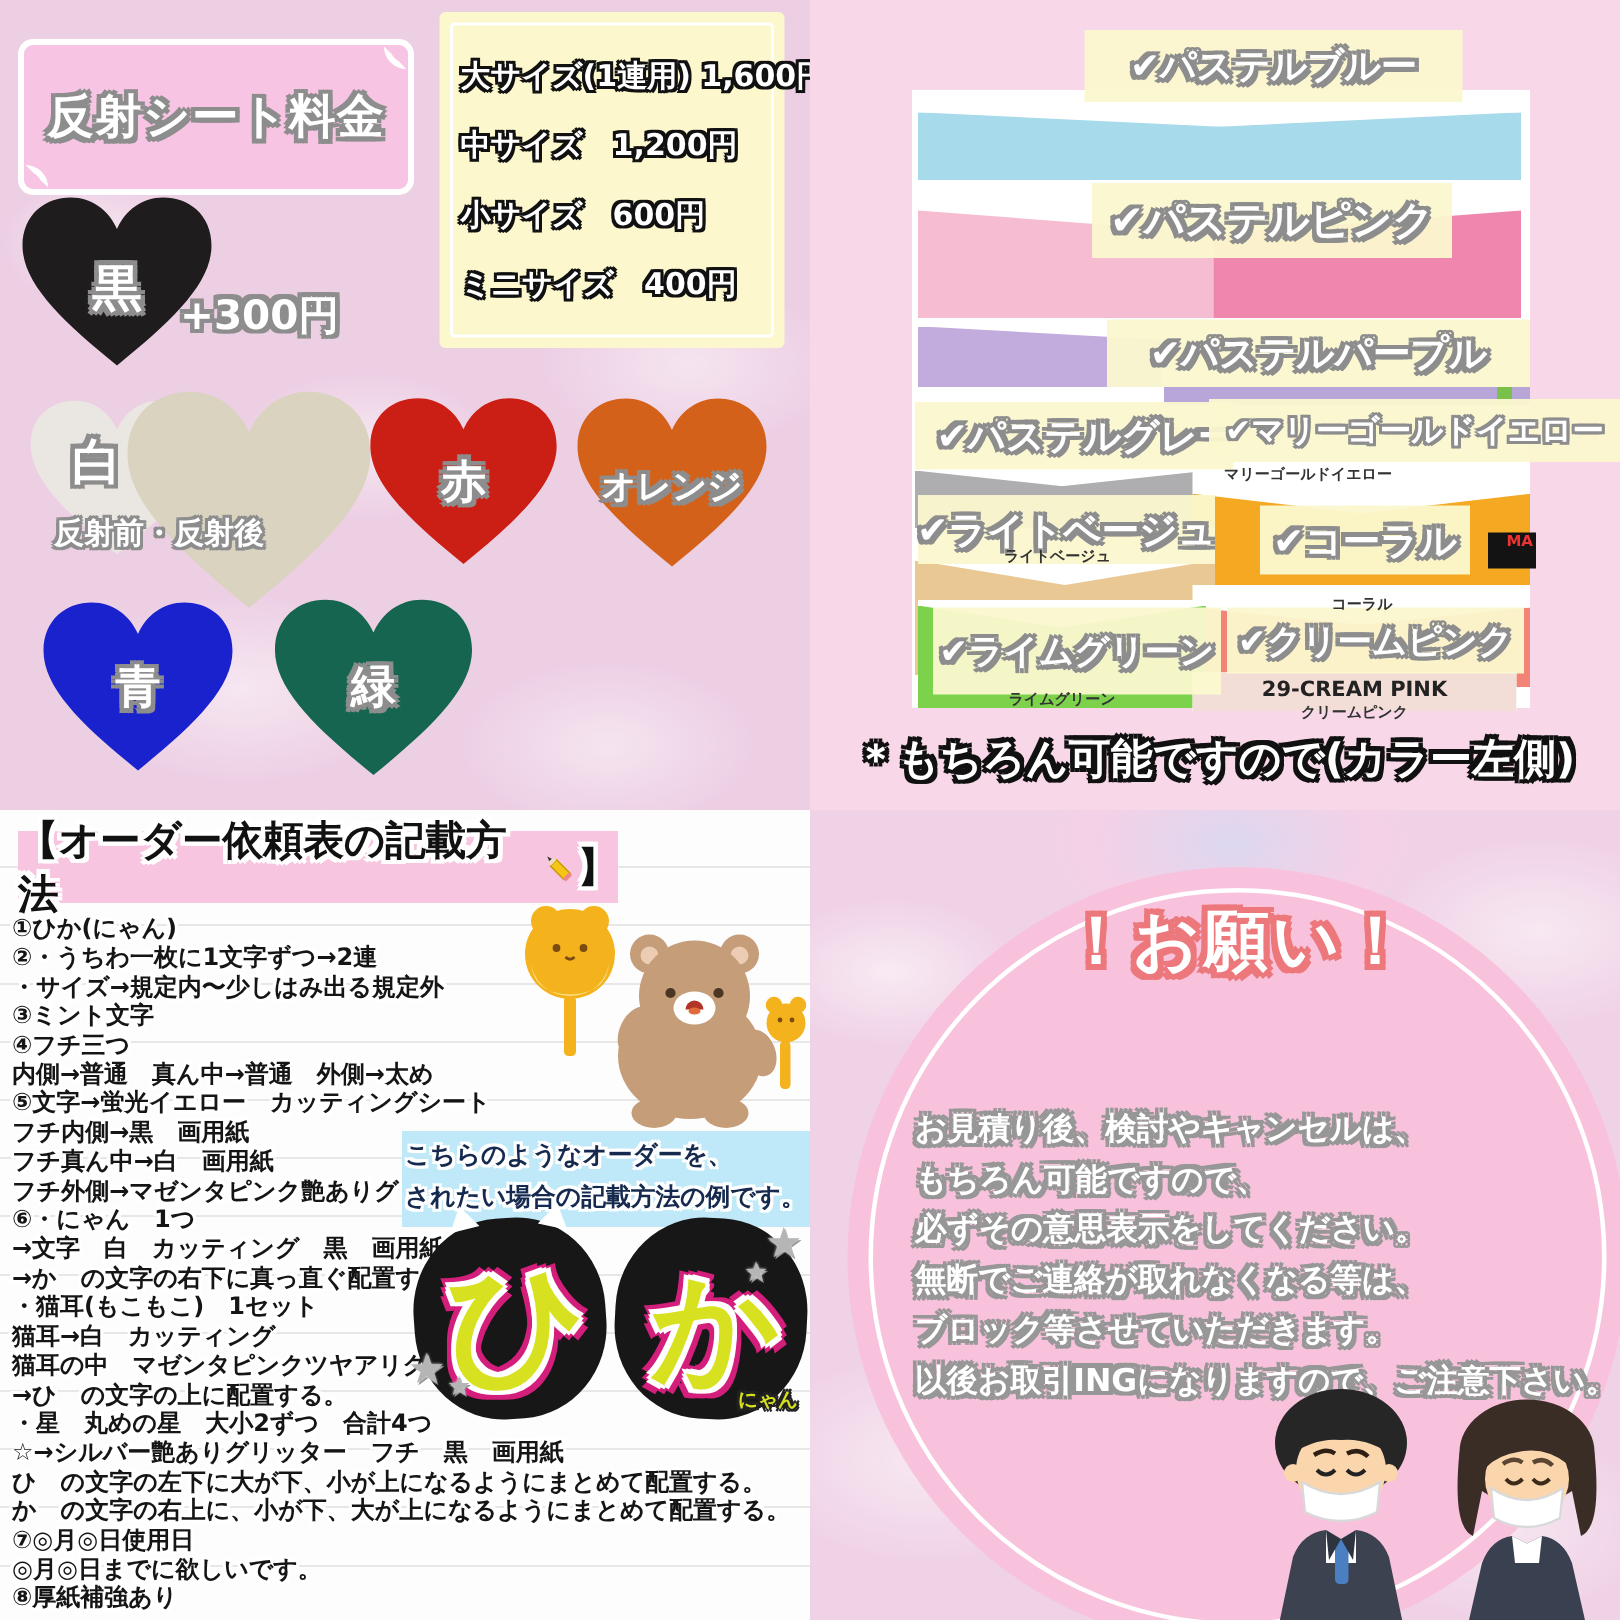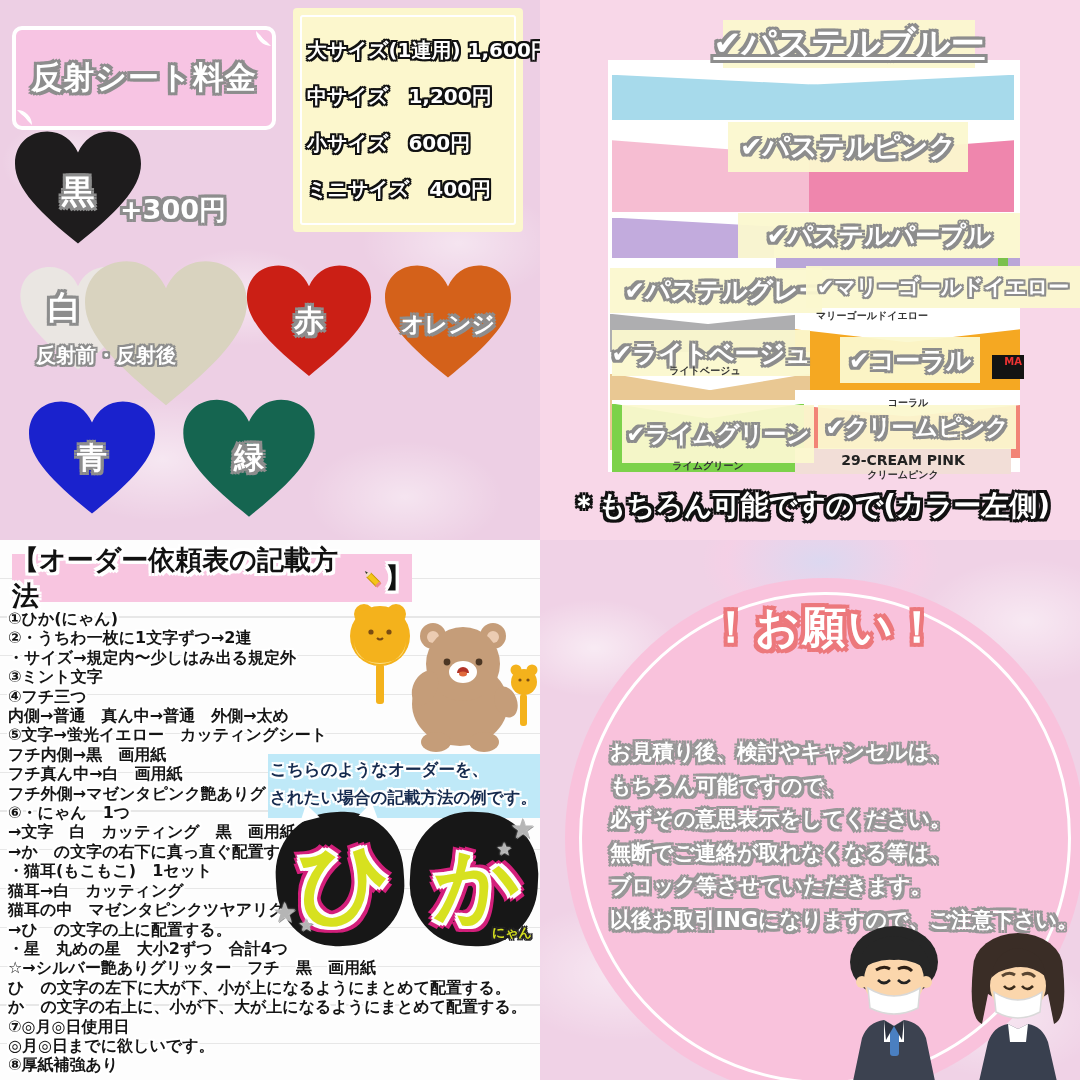--- a/index.html
+++ b/index.html
@@ -194,21 +194,21 @@
     <div class="chip-black" style="left:452px;top:355px;width:28px;height:22px;">MA</div>
     <div class="photo" style="left: 72px; top: 400px; width: 192px; height: 72px; --sheet: #7cd24a;">
         <span class="sheetL" style="height:95%"></span>
         <span class="sheetR" style="height:95%"></span>
       </div>
     <div class="photo" style="left: 255px; top: 448px; width: 216px; height: 26px; --sheet: #f2ded7;">
         <span class="sheetL" style="width:100%;height:100%;clip-path:none;"></span>
       </div>
 
     <div class="strip" style="left:183px;top:20px;width:252px;height:48px;">
-        <span class="slabel owg" style="font-size:34px;text-decoration:underline;">✔パステルブルー</span>
+        <span class="slabel owg" style="font-size:24px;">✔パステルブルー</span>
       </div>
     <div class="strip" style="left:188px;top:122px;width:240px;height:50px;">
         <span class="slabel owg" style="font-size:27px;">✔パステルピンク</span>
       </div>
     <div class="strip" style="left:198px;top:213px;width:282px;height:45px;">
         <span class="slabel owg" style="font-size:25px;">✔パステルパープル</span>
       </div>
     <div class="strip" style="left:70px;top:268px;width:196px;height:45px;padding-left:16px;">
         <span class="slabel owg" style="font-size:25px;">✔パステルグレー</span>
       </div>

